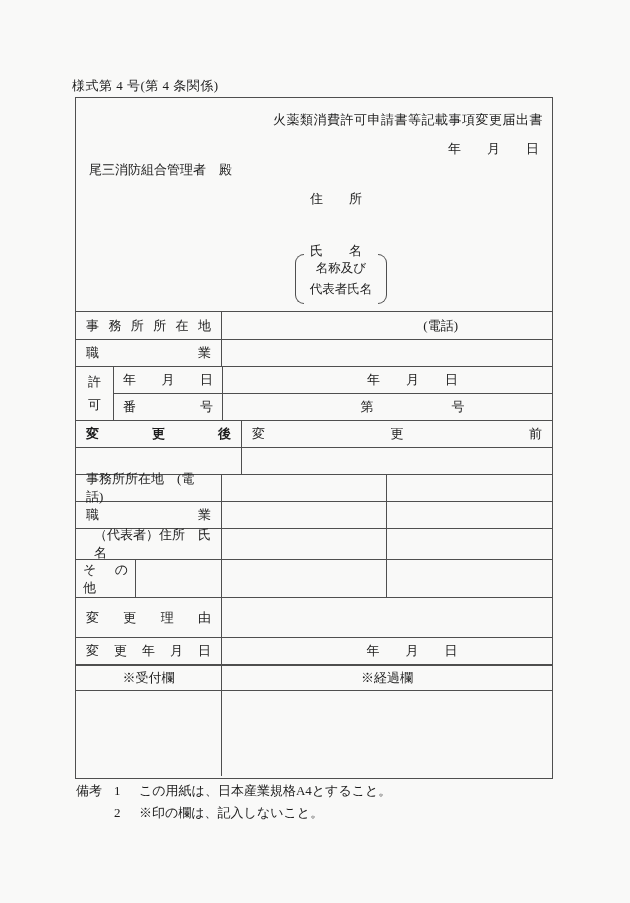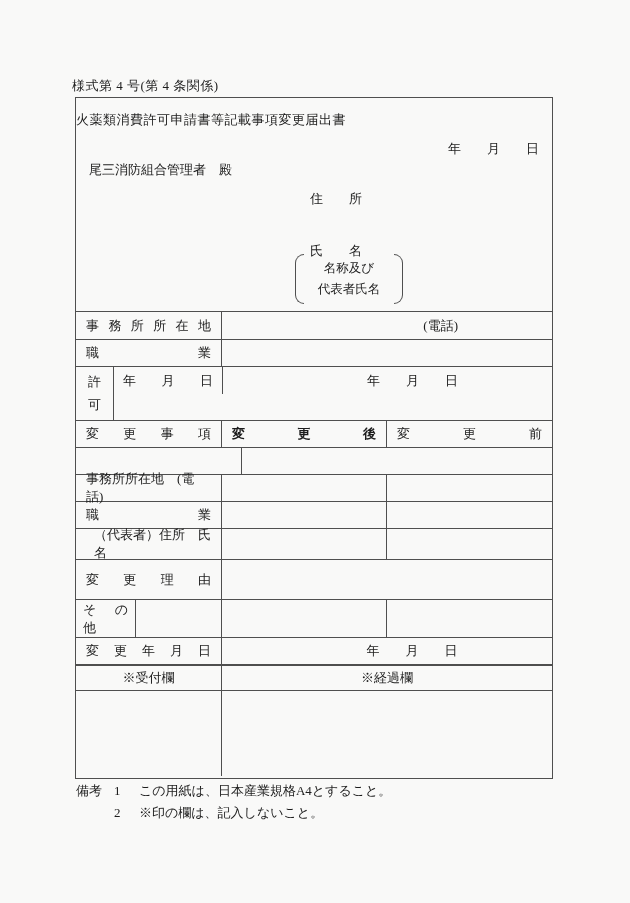--- a/index.html
+++ b/index.html
@@ -11,26 +11,26 @@
   html,body{background:var(--paper);}
   body{font-family:"Liberation Serif","DejaVu Serif",serif;color:var(--ink);}
   .page{position:relative;width:630px;height:903px;background:var(--paper);overflow:hidden;}
 
   .form-code{position:absolute;left:72px;top:77px;font-size:13px;letter-spacing:.5px;}
 
   .box{position:absolute;left:75px;top:97px;width:478px;height:682px;border:1px solid var(--line);background:var(--paper);}
 
   
   .head{position:relative;height:213px;font-size:13px;}
-  .title{position:absolute;top:13px;left:0;right:16px;text-align:left;font-size:13px;letter-spacing:.5px;}
+  .title{position:absolute;top:13px;left:0;right:9px;text-align:right;font-size:13px;letter-spacing:.5px;}
   .head-date{position:absolute;top:42px;right:13px;font-size:13px;}
   .addressee{position:absolute;top:63px;left:13px;font-size:13px;}
   .addr-label{position:absolute;top:92px;left:234px;font-size:13px;}
   .name-label{position:absolute;top:133px;left:234px;font-size:13px;margin-top:11px;}
-  .bracket{position:absolute;left:219px;top:156px;width:108px;height:50px;display:flex;}
+  .bracket{position:absolute;left:219px;top:156px;width:92px;height:50px;display:flex;}
   .br-cap{width:9px;flex:none;}
   .br-l{border-left:1px solid var(--line);border-top:1px solid var(--line);border-bottom:1px solid var(--line);border-radius:9px 0 0 9px;}
   .br-r{border-right:1px solid var(--line);border-top:1px solid var(--line);border-bottom:1px solid var(--line);border-radius:0 9px 9px 0;}
   .br-body{flex:1;display:flex;flex-direction:column;justify-content:space-evenly;text-align:center;font-size:12.5px;line-height:1;}
 
   
   .row{display:flex;border-top:1px solid var(--line);font-size:13px;}
   .h28{height:28px}.h27{height:27px}.h54{height:54px}.h31{height:31px}
   .h38{height:38px}.h40{height:40px}.h24{height:24px}.h86{height:86px}
   .c{display:flex;align-items:center;min-width:0;}
@@ -116,27 +116,32 @@
       </div>
       <div class="permit-right">
         <div class="sub-row">
           <div class="sub-lbl">
             <span class="t just">年 月 日</span>
           </div>
           <div class="sub-val v-date">
             <span>年　　月　　日</span>
           </div>
         </div>
-      </div>
-    </div>
-
-    <div class="row h27">
-      <div class="c w145 lbl">
-        <span class="t just">変 更 事 項</span>
-      </div>
+        <div class="sub-row bt">
+          <div class="sub-lbl">
+            <span class="t just">番 号</span>
+          </div>
+          <div class="sub-val v-date">
+            <span>第　　　　　　号</span>
+          </div>
+        </div>
+      </div>
+    </div>
+
+    <div class="row h27">
       <div class="c w165 lbl">
         <span class="t just">変 更 後</span>
       </div>
       <div class="c fill lbl">
         <span class="t just">変 更 前</span>
       </div>
     </div>
 
     <div class="row h27">
       <div class="c w165"></div>
@@ -160,33 +165,33 @@
     </div>
 
     <div class="row h31">
       <div class="c w145 lbl indent">
         <span class="t left">（代表者）住所　氏名</span>
       </div>
       <div class="c w165"></div>
       <div class="c fill"></div>
     </div>
 
-    <div class="row h40">
-      <div class="c w145 lbl">
-        <span class="t just">変 更 理 由</span>
-      </div>
-      <div class="c fill"></div>
-    </div>
-
     <div class="row h38">
       <div class="c w59 lbl" style="padding:0 7px;">
         <span class="t just">そ の 他</span>
       </div>
       <div class="c w86"></div>
       <div class="c w165"></div>
+      <div class="c fill"></div>
+    </div>
+
+    <div class="row h40">
+      <div class="c w145 lbl">
+        <span class="t just">変 更 理 由</span>
+      </div>
       <div class="c fill"></div>
     </div>
 
     <div class="row h27">
       <div class="c w145 lbl">
         <span class="t just">変 更 年 月 日</span>
       </div>
       <div class="c fill v-date">
         <span>年　　月　　日</span>
       </div>

